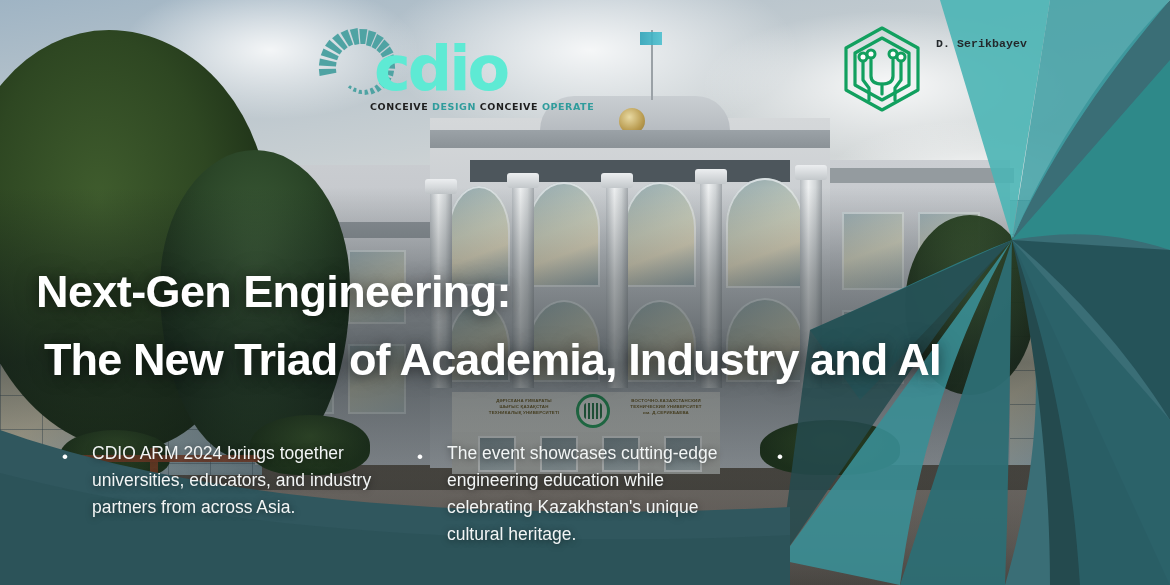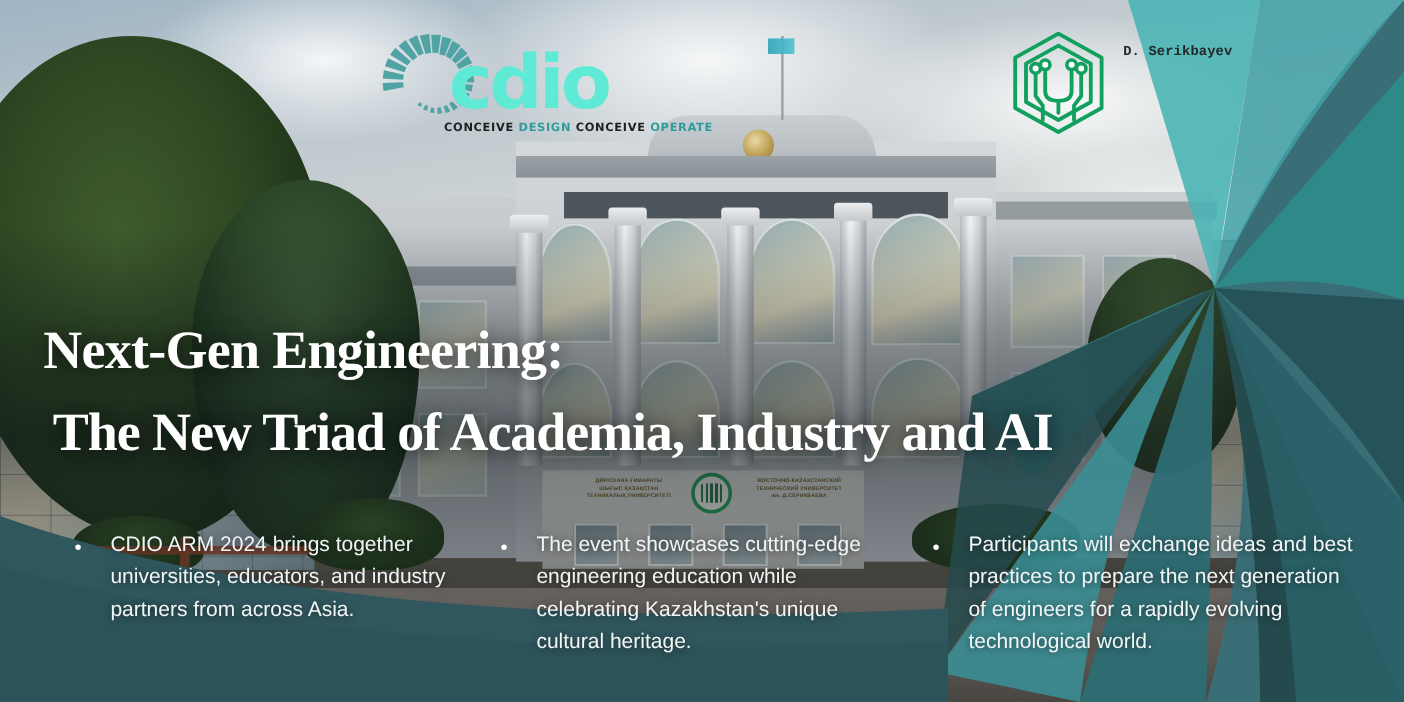--- a/index.html
+++ b/index.html
@@ -200,21 +200,21 @@
   .ektu-word{
     position:absolute; left:95px; top:28px;
     font-family:"DejaVu Sans", sans-serif;
     font-weight:normal; font-size:54px; line-height:54px;
     color:#121517; letter-spacing:-1px;
   }
 
   
   .headline{position:absolute; left:36px; top:258px; width:1115px;}
   .headline-line{
-    font-family:Liberation Serif, serif;
+    font-family:Liberation Sans, sans-serif;
     font-weight:bold;
     font-size:45px;
     line-height:68px;
     color:#ffffff;
     letter-spacing:-.6px;
     text-shadow:0 2px 12px rgba(0,0,0,.42), 0 0 26px rgba(0,0,0,.28);
     white-space:nowrap;
   }
   .headline-line.l2{margin-left:8px; letter-spacing:-.9px;}
 
@@ -474,17 +474,16 @@
     <div class="bullet">
       <div class="bullet-dot">•</div>
       <div class="bullet-text">CDIO ARM 2024 brings together universities, educators, and industry partners from across Asia.</div>
     </div>
     <div class="bullet">
       <div class="bullet-dot">•</div>
       <div class="bullet-text">The event showcases cutting-edge engineering education while celebrating Kazakhstan's unique cultural heritage.</div>
     </div>
     <div class="bullet">
       <div class="bullet-dot">•</div>
-      <div class="bullet-text">Participants will exchange ideas and best practices to prepare the next generation of engineers for a rapidly evolving technological world.</div>
     </div>
   </div>
 
 </div>
 
 </body></html>

